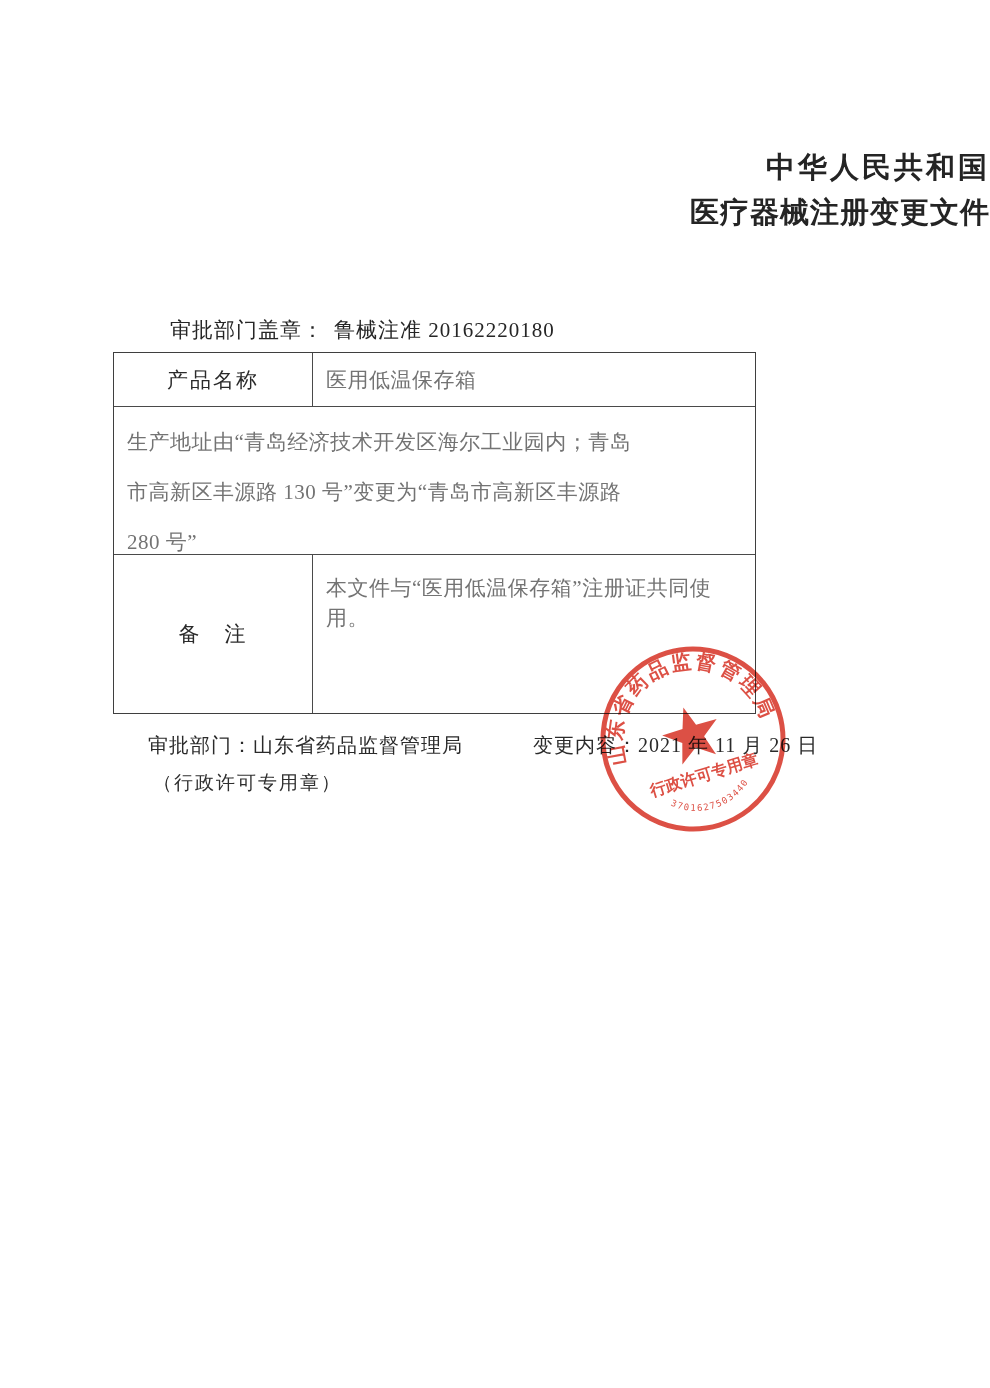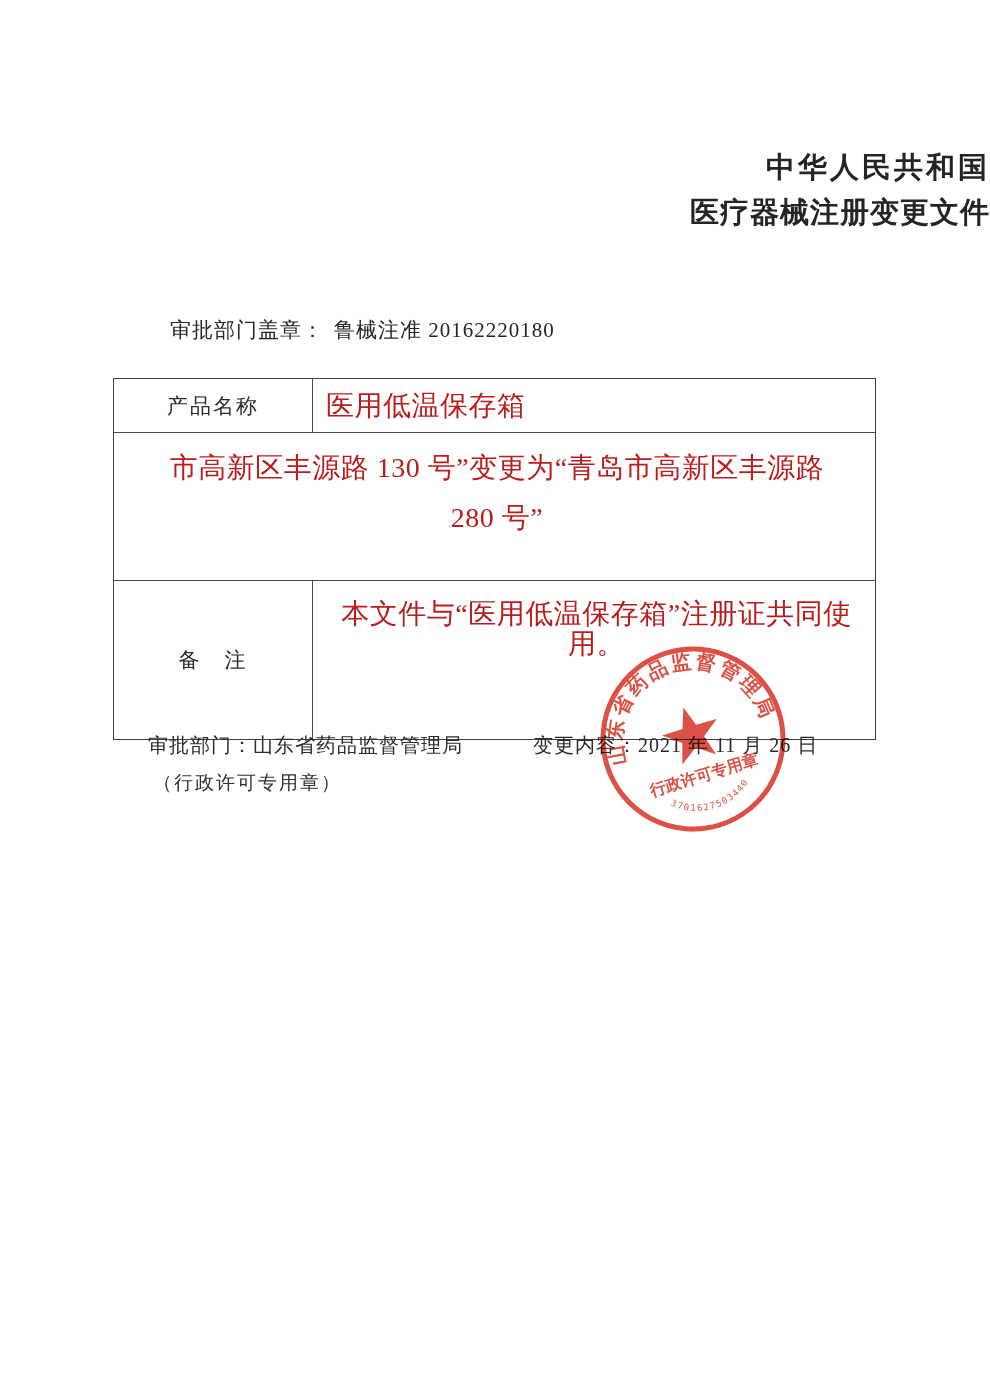--- a/index.html
+++ b/index.html
@@ -18,44 +18,43 @@
     color:#242424;
   }
   .title-1{top:148px;font-size:29px;letter-spacing:3px;}
   .title-2{top:193px;font-size:29px;letter-spacing:1px;margin-left:8px;}
   .reg-line{
     position:absolute;top:316px;left:170px;
     font-size:21px;letter-spacing:1px;color:#262626;
   }
   .reg-line .num{margin-left:10px;margin-top:41px;}
   .doc-table{
-    position:absolute;left:113px;top:378px;
-    width:763px;
+    position:absolute;left:113px;top:352px;
+    width:643px;
     border:1px solid #3f3f3f;
     box-sizing:border-box;
     font-family:Liberation Serif, serif;
   }
   .t-row{display:flex;box-sizing:border-box;}
   .t-row-1{height:54px;border-bottom:1px solid #4a4a4a;}
   .t-row-2{height:148px;border-bottom:1px solid #4a4a4a;}
   .t-row-3{height:158px;}
   .t-label{
     width:199px;flex:0 0 199px;
     border-right:1px solid #4a4a4a;
     display:flex;align-items:center;justify-content:center;
     font-size:21px;letter-spacing:2px;color:#2a2a2a;
     box-sizing:border-box;
   }
   .t-content{
     flex:1;
-    font-size:28px;color:#b91c1c;
+    font-size:21px;color:#737373;
     padding-left:13px;padding-right:8px;
     letter-spacing:0.5px;
     box-sizing:border-box;
-    text-align:center;
   }
   .t-content.center-v{display:flex;align-items:center;}
   .t-content.multiline{padding-top:10px;}
   .t-content.multiline .line{line-height:50px;white-space:nowrap;}
   .t-content.note{padding-top:18px;line-height:30px;}
   .footer-left{
     position:absolute;top:732px;left:148px;
     font-size:20px;letter-spacing:1px;color:#2a2a2a;
   }
   .footer-right{
@@ -86,20 +85,21 @@
     <span>审批部门盖章：</span><span class="num">鲁械注准 20162220180</span>
   </div>
 
   <div class="doc-table">
     <div class="t-row t-row-1">
       <div class="t-label">产品名称</div>
       <div class="t-content center-v">医用低温保存箱</div>
     </div>
     <div class="t-row t-row-2">
       <div class="t-content multiline">
+        <div class="line">生产地址由“青岛经济技术开发区海尔工业园内；青岛</div>
         <div class="line">市高新区丰源路 130 号”变更为“青岛市高新区丰源路</div>
         <div class="line">280 号”</div>
       </div>
     </div>
     <div class="t-row t-row-3">
       <div class="t-label">备　注</div>
       <div class="t-content note">本文件与“医用低温保存箱”注册证共同使用。</div>
     </div>
   </div>
 

